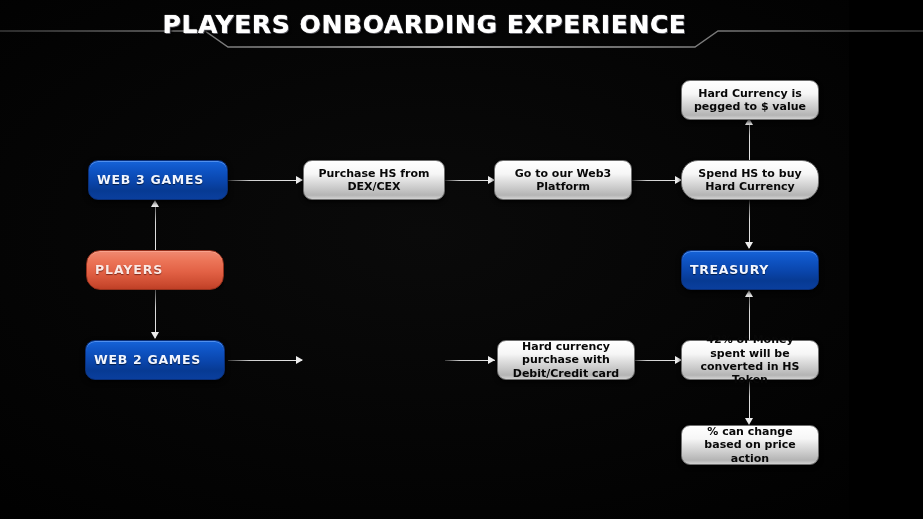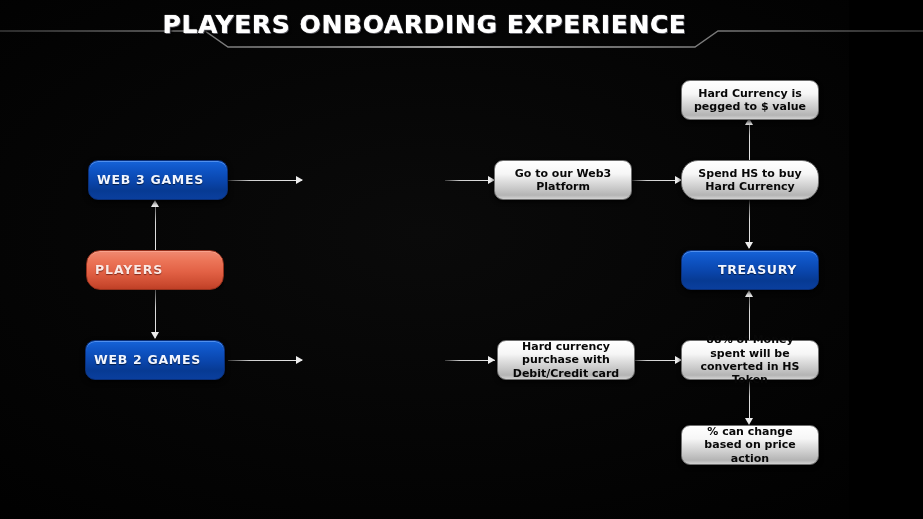--- a/index.html
+++ b/index.html
@@ -228,44 +228,47 @@
   </div>
 
   <div class="node orange" style="left:86px; top:250px; width:138px; height:40px;">
     <span class="label">PLAYERS</span>
   </div>
 
   <div class="node blue" style="left:85px; top:340px; width:140px; height:40px;">
     <span class="label">WEB 2 GAMES</span>
   </div>
 
+  <div class="node silver" style="left:303px; top:160px; width:142px; height:40px;">
+    <span class="label">Purchase HS from DEX/CEX</span>
+  </div>
 
   <div class="node silver" style="left:494px; top:160px; width:138px; height:40px;">
     <span class="label">Go to our Web3 Platform</span>
   </div>
 
   <div class="node silver" style="left:681px; top:160px; width:138px; height:40px;border-radius:17px;">
     <span class="label">Spend HS to buy Hard Currency</span>
   </div>
 
   <div class="node silver" style="left:681px; top:80px; width:138px; height:40px;">
     <span class="label">Hard Currency is pegged to $ value</span>
   </div>
 
-  <div class="node blue" style="left:681px; top:250px; width:138px; height:40px;padding-left:28px;">
+  <div class="node blue" style="left:681px; top:250px; width:138px; height:40px;">
     <span class="label">TREASURY</span>
   </div>
 
 
   <div class="node silver" style="left:497px; top:340px; width:138px; height:40px;">
     <span class="label">Hard currency purchase with Debit/Credit card</span>
   </div>
 
   <div class="node silver" style="left:681px; top:340px; width:138px; height:40px;">
-    <span class="label">88% of Money spent will be converted in HS Token</span>
+    <span class="label">42% of Money spent will be converted in HS Token</span>
   </div>
 
   <div class="node silver" style="left:681px; top:425px; width:138px; height:40px;">
     <span class="label">% can change based on price action</span>
   </div>
 
 
 </div>
 
 </body></html>

